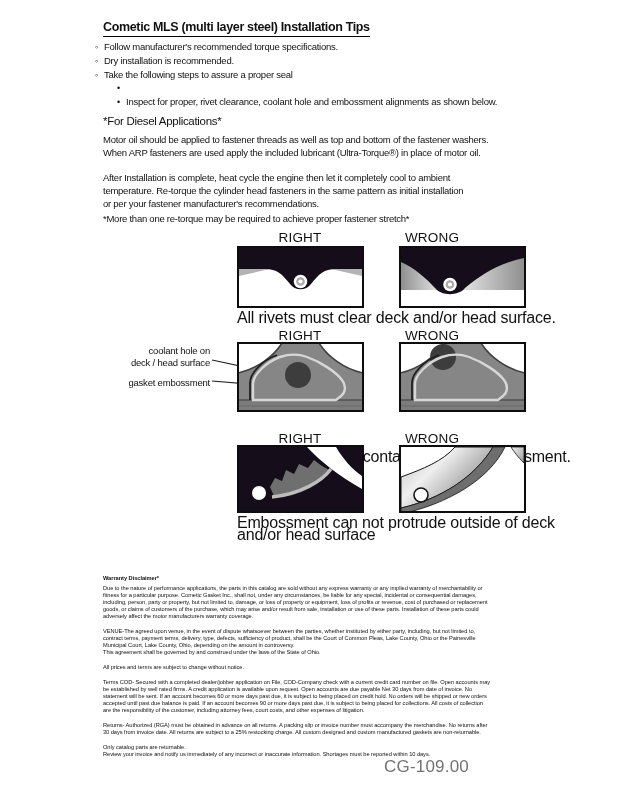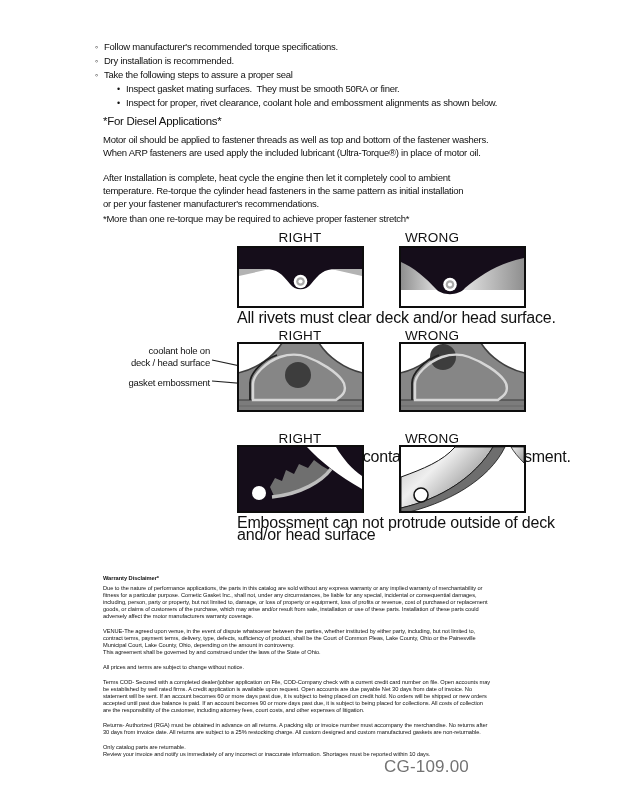--- a/index.html
+++ b/index.html
@@ -34,37 +34,37 @@
   .legal .lg-h{font-weight:bold;margin-bottom:3px;}
   .legal .lg-p{margin-bottom:8px;}
 
   .footer-code{left:384px;top:757px;font-size:17px;color:#737373;letter-spacing:0.2px;}
 </style>
 </head>
 <body>
 
 <div class="page">
 
+  <div class="abs title">Cometic MLS (multi layer steel) Installation Tips</div>
 
   <div class="abs bullets">
     <div class="b-row">
         <span class="marker">◦</span>
         <span class="pre">Follow manufacturer's recommended torque specifications.</span>
       </div>
     <div class="b-row">
         <span class="marker">◦</span>
         <span class="pre">Dry installation is recommended.</span>
       </div>
     <div class="b-row">
         <span class="marker">◦</span>
         <span class="pre">Take the following steps to assure a proper seal</span>
       </div>
     <div class="b-row lvl2">
         <span class="marker">•</span>
-        <span class="pre">Inspect gasket mating surfaces.  They must be smooth 50RA or finer.</span>
       </div>
     <div class="b-row lvl2">
         <span class="marker">•</span>
         <span class="pre">Inspect for proper, rivet clearance, coolant hole and embossment alignments as shown below.</span>
       </div>
   </div>
 
   <div class="abs diesel-h">*For Diesel Applications*</div>
   <div class="abs para p1 lines">Motor oil should be applied to fastener threads as well as top and bottom of the fastener washers.
 When ARP fasteners are used apply the included lubricant (Ultra-Torque®) in place of motor oil.</div>

